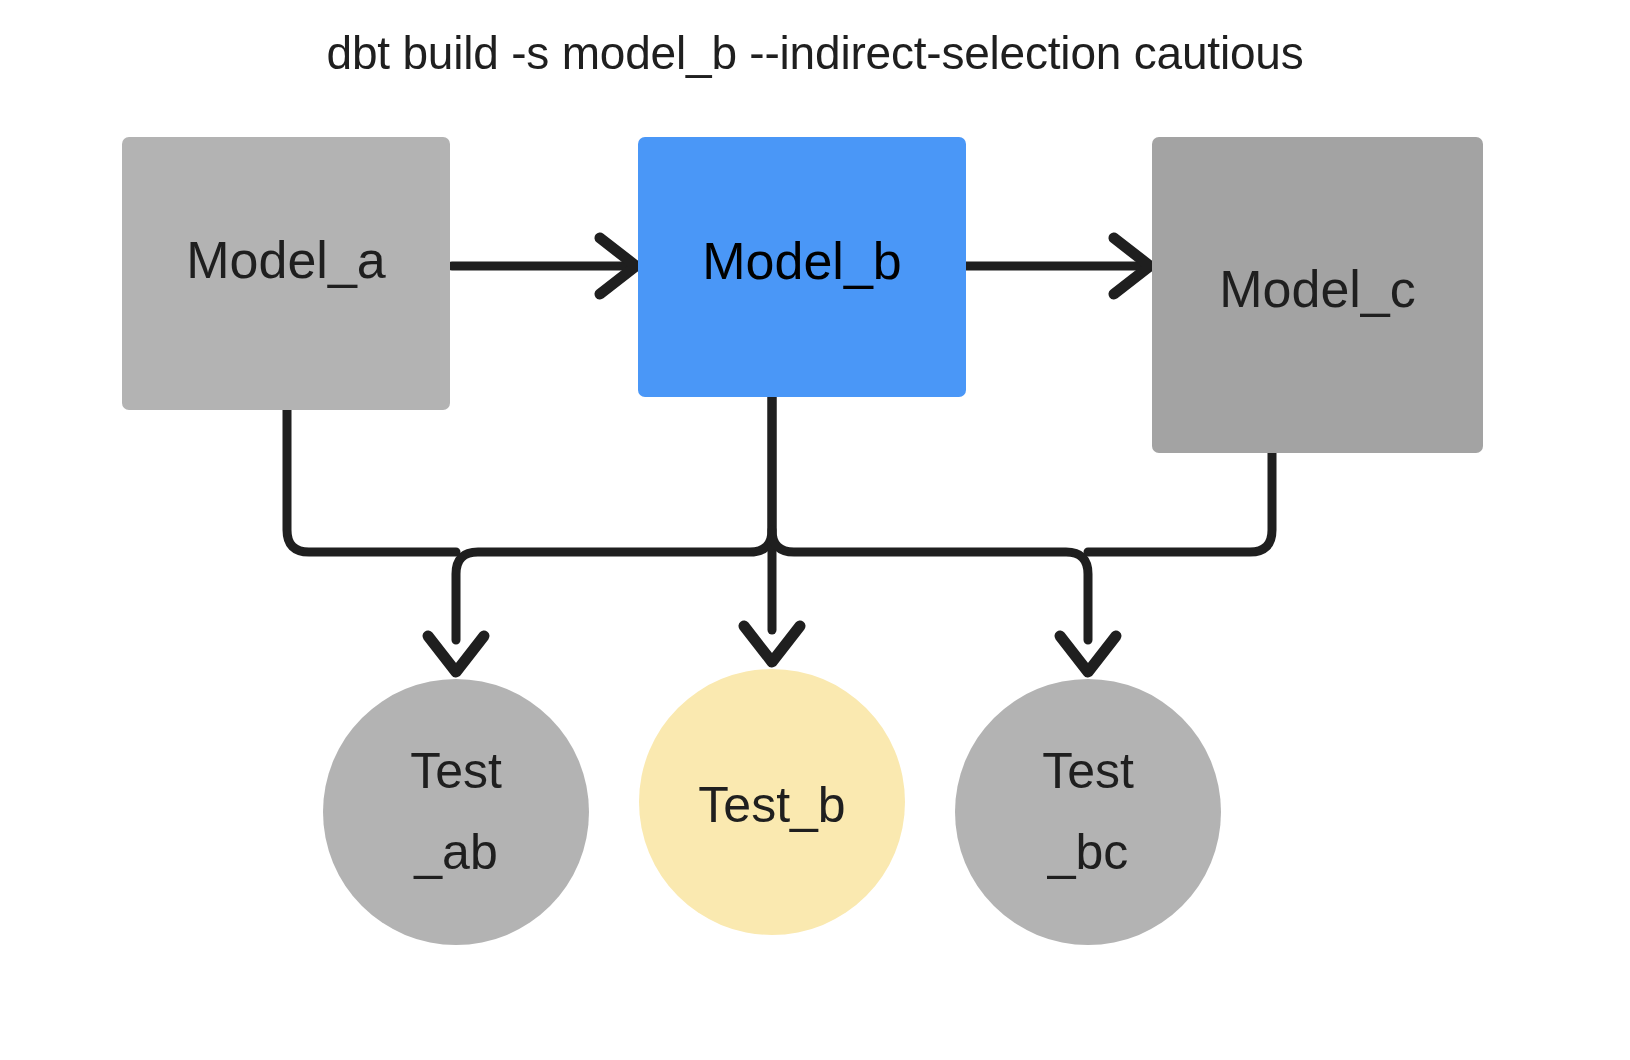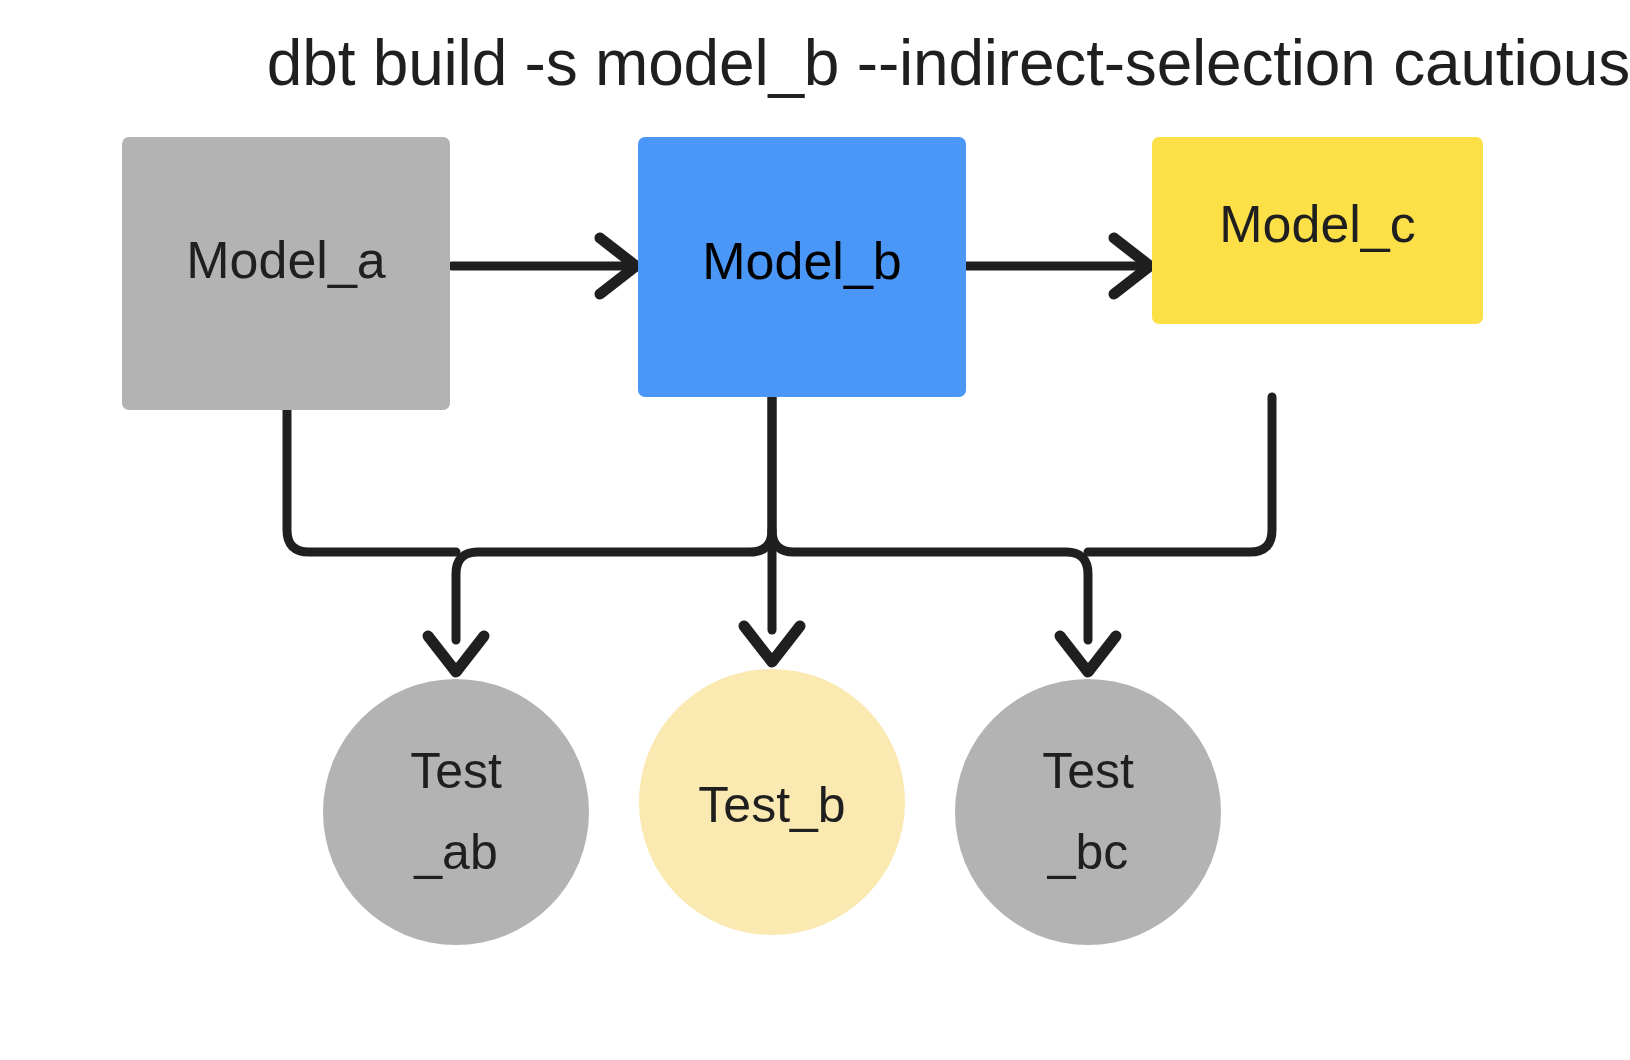--- a/index.html
+++ b/index.html
@@ -25,22 +25,22 @@
     top: 0;
     width: 1630px;
     height: 1060px;
     pointer-events: none;
   }
   #title {
     position: absolute;
     left: 0;
     top: 26px;
     width: 1630px;
-    text-align: right;
-    font-size: 64px;
+    text-align: center;
+    font-size: 46px;
     color: #1f1f1f;
     letter-spacing: -0.2px;
     white-space: nowrap;
   }
   .node-box {
     position: absolute;
     border-radius: 7px;
     display: flex;
     align-items: center;
     justify-content: center;
@@ -118,21 +118,21 @@
   </svg>
 
   <div class="node-box" style="left:122px; top:137px; width:328px; height:273px; background:#b3b3b3;">
     <span class="node-label" style="color:#1f1f1f; top:-13px;">Model_a</span>
   </div>
 
   <div class="node-box" style="left:638px; top:137px; width:328px; height:260px; background:#4a97f7;">
     <span class="node-label" style="color:#000000; top:-6px;">Model_b</span>
   </div>
 
-  <div class="node-box" style="left:1152px; top:137px; width:331px; height:187px; background:#fde047;">
+  <div class="node-box" style="left:1152px; top:137px; width:331px; height:316px; background:#a3a3a3;">
     <span class="node-label" style="color:#1f1f1f; top:-6px;">Model_c</span>
   </div>
 
   <div class="node-circle" style="left:323px; top:679px; width:266px; height:266px; background:#b3b3b3;">
     <span class="node-label">Test
 _ab</span>
   </div>
 
   <div class="node-circle one-line" style="left:639px; top:669px; width:266px; height:266px; background:#fae9b0;">
     <span class="node-label">Test_b</span>

